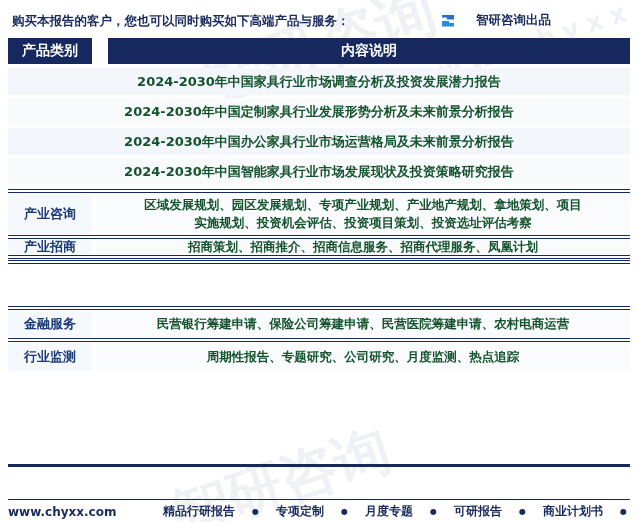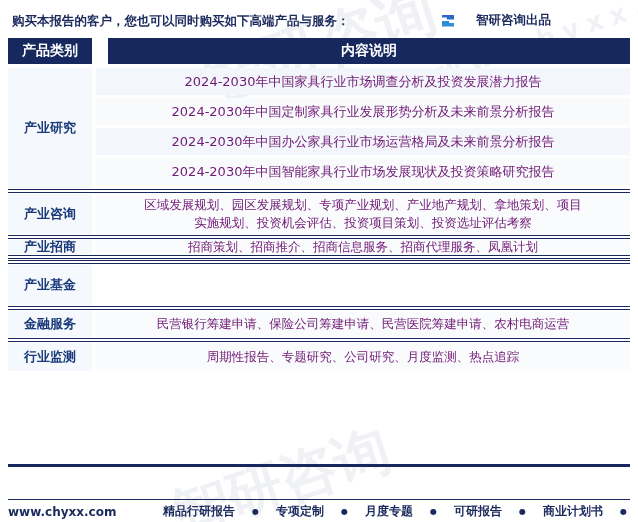--- a/index.html
+++ b/index.html
@@ -20,21 +20,21 @@
 
   .table { position: absolute; left: 8px; top: 38px; width: 622px; }
   .thead { display: flex; height: 26px; gap: 16px; }
   .th { background: #17285f; color: #fff; font-weight: bold; font-size: 14px; display: flex; align-items: center; justify-content: center; }
   .th.cat { width: 84px; }
   .th.desc { flex: 1; }
 
   .row { display: flex; gap: 4px; }
   .sep { height: 4px; border-top: 1.5px solid #17285f; border-bottom: 1.5px solid #17285f; margin: 1px 0; }
   .cat-cell { width: 84px; display: flex; align-items: center; justify-content: center; font-weight: bold; font-size: 13px; color: #1b3a7a; background: #f5f8fc; }
-  .desc-cell { flex: 1; display: flex; flex-direction: column; justify-content: center; align-items: center; text-align: right; font-size: 12.5px; font-weight: normal; color: #701a75; line-height: 18px; }
+  .desc-cell { flex: 1; display: flex; flex-direction: column; justify-content: center; align-items: center; text-align: right; font-size: 12.5px; font-weight: bold; color: #14532d; line-height: 18px; }
   .desc-cell.plain { background: #f9fbfd; }
 
   .report { width: 100%; height: 27px; display: flex; align-items: center; justify-content: center; background: #f3f6fa; margin-bottom: 3px; font-size: 13px; }
   .report:nth-child(even) { background: #f8fafc; }
 
   .footer-line-top { position: absolute; left: 8px; top: 464px; width: 622px; height: 3px; background: #17285f; }
   .footer-line { position: absolute; left: 8px; top: 499px; width: 622px; height: 1px; background: #17285f; }
   .footer { position: absolute; left: 8px; top: 503px; width: 622px; height: 18px; display: flex; align-items: center; }
   .url { font-size: 12px; color: #1b2a5c; font-weight: bold; }
   .services { position: absolute; left: 155px; top: 0; font-size: 12px; font-weight: bold; color: #1b2a5c; white-space: nowrap; display: flex; align-items: center; gap: 17px; }
@@ -60,21 +60,20 @@
   </div>
 </div>
 
 <div class="table">
   <div class="thead">
     <div class="th cat">产品类别</div>
     <div class="th desc">内容说明</div>
   </div>
 
   <div class="row" style="margin-top:4px;">
-    <div class="cat-cell">产业研究</div>
     <div class="desc-cell">
       <div class="report">2024-2030年中国家具行业市场调查分析及投资发展潜力报告</div>
       <div class="report">2024-2030年中国定制家具行业发展形势分析及未来前景分析报告</div>
       <div class="report">2024-2030年中国办公家具行业市场运营格局及未来前景分析报告</div>
       <div class="report">2024-2030年中国智能家具行业市场发展现状及投资策略研究报告</div>
     </div>
   </div>
   <div class="sep"></div>
 
   <div class="row" style="height:40px;">
@@ -90,21 +89,20 @@
     <div class="cat-cell">产业招商</div>
     <div class="desc-cell plain">
       <div>招商策划、招商推介、招商信息服务、招商代理服务、凤凰计划</div>
     </div>
   </div>
   <div class="sep"></div>
 
   <div class="sep"></div>
 
   <div class="row" style="height:40px;">
-    <div class="cat-cell">产业基金</div>
   </div>
   <div class="sep"></div>
 
   <div class="row" style="height:26px;">
     <div class="cat-cell">金融服务</div>
     <div class="desc-cell plain">
       <div>民营银行筹建申请、保险公司筹建申请、民营医院筹建申请、农村电商运营</div>
     </div>
   </div>
   <div class="sep"></div>

